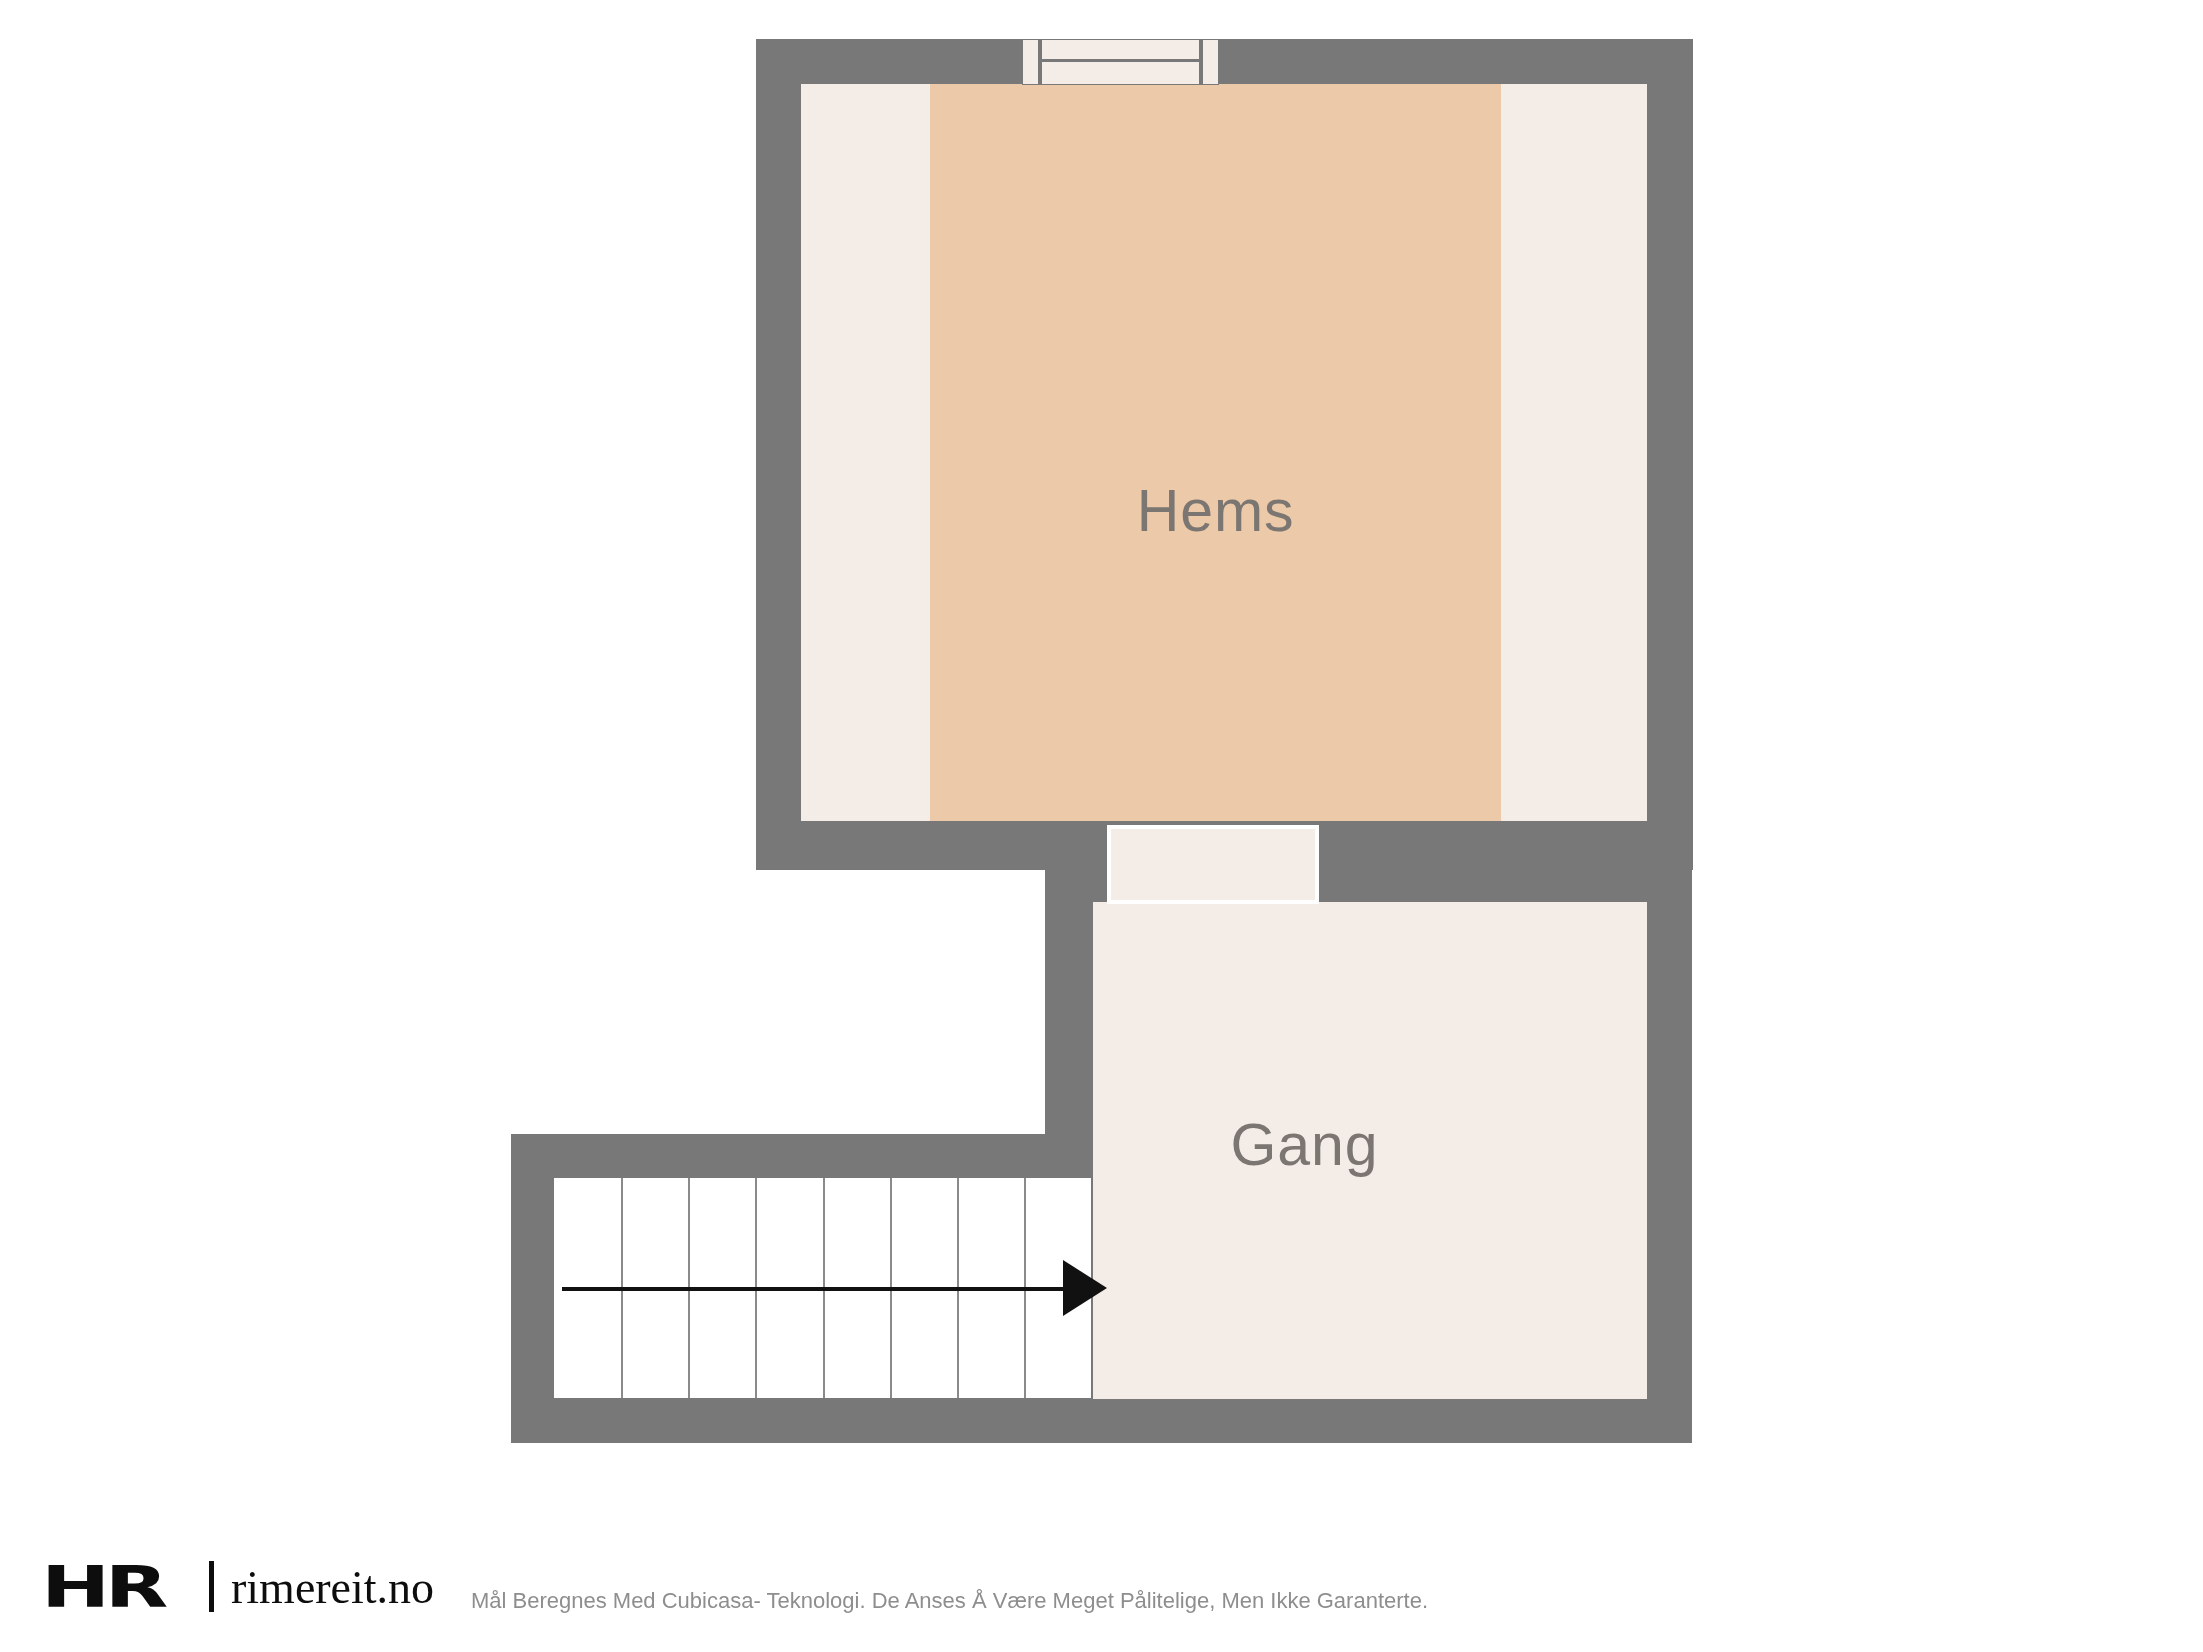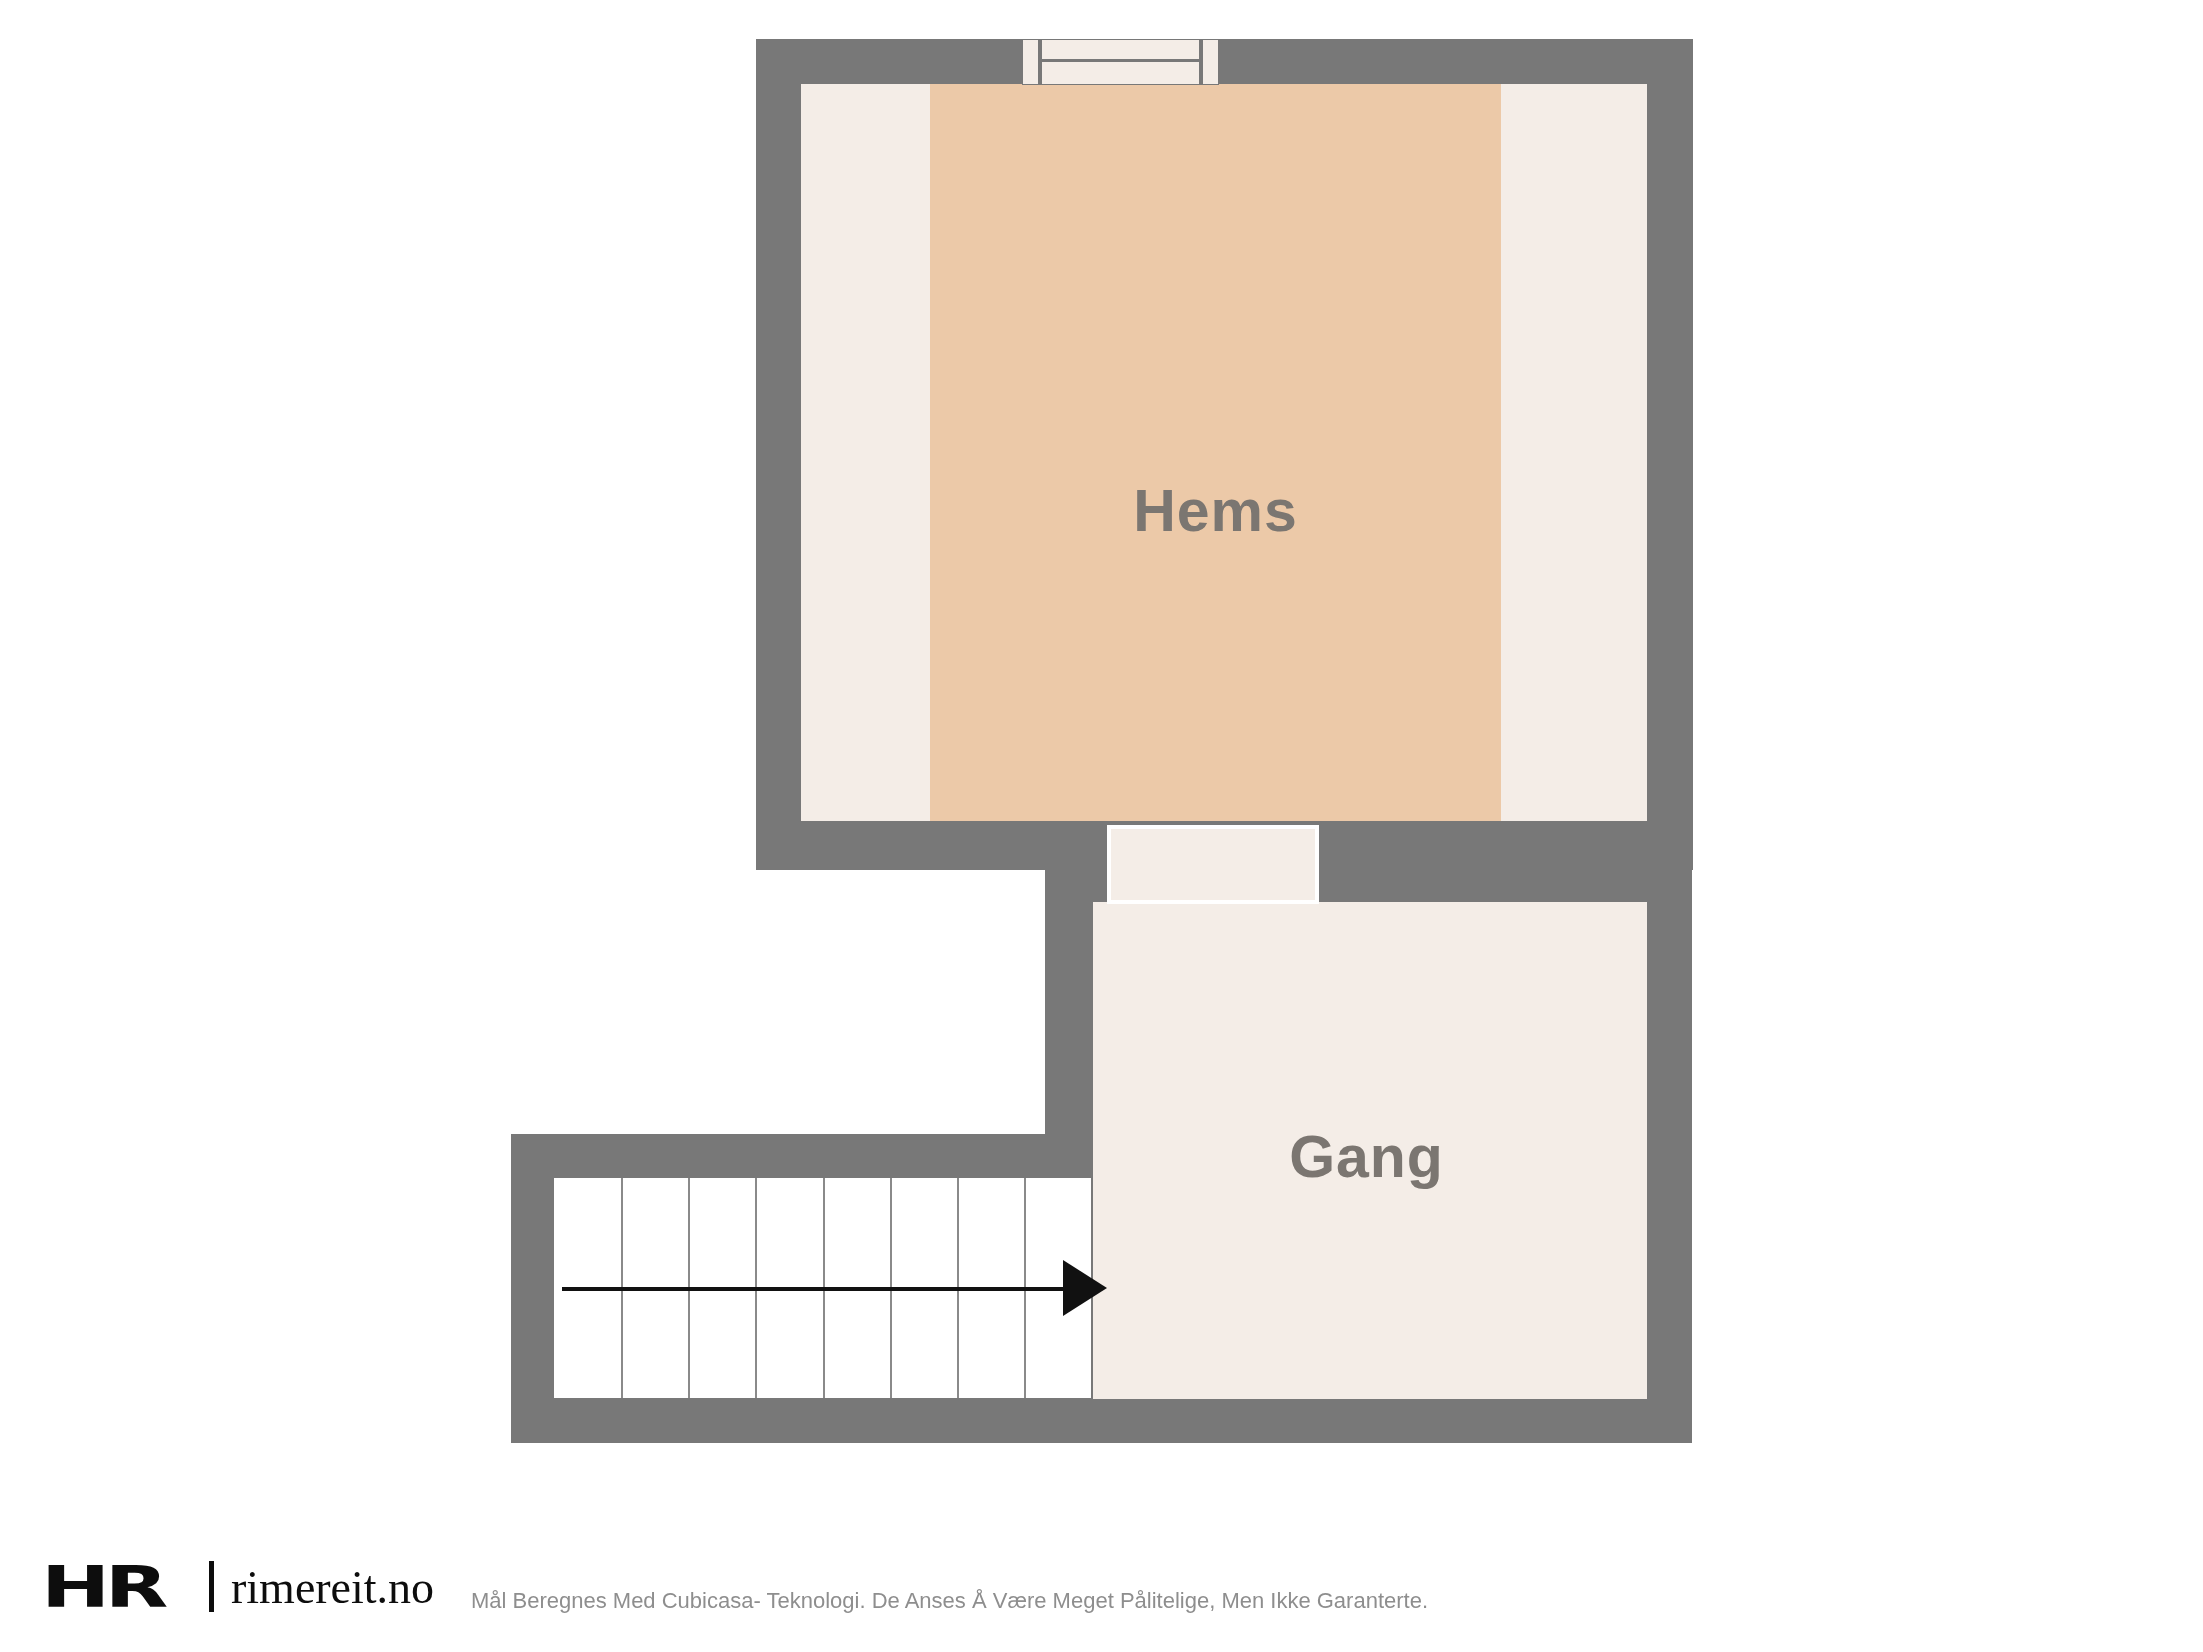--- a/index.html
+++ b/index.html
@@ -3,21 +3,21 @@
 <meta charset="utf-8">
 <style>
   html, body { margin: 0; padding: 0; }
   body {
     width: 2204px; height: 1653px;
     background: var(--page-bg, #fff);
     position: relative;
     overflow: hidden;
     font-family: "Liberation Sans", sans-serif;
   }
-  .abs { position: absolute; box-sizing: border-box; font-weight: bold; }
+  .abs { position: absolute; box-sizing: border-box; }
 
   
   .wall-block { background: var(--wall, #787878); }
   .hems-block   { left:  756px; top:   39px; width: 937px; height: 831px; }
   .gang-block   { left: 1045px; top:  822px; width:  647px; height: 621px; }
   .stairs-block { left:  511px; top: 1134px; width:  598px; height: 309px; }
 
   
   .hems-floor  { left:  801px; top:   84px; width: 846px; height: 737px; background: var(--room-fill, #f4ede7); }
   .hems-accent { left: 930px; top:   84px; width: 571px; height: 737px; background: var(--accent-room-fill, #ecc9a8); }
@@ -53,21 +53,21 @@
   }
 
   
   .room-label {
     color: var(--room-label, #7b7671);
     font-size: 59px; line-height: 77px;
     text-align: center; width: 551px;
     letter-spacing: 0.9px;
   }
   .hems-label { left: 940px; top: 473px; }
-  .gang-label { left: 1091px; top: 1107px; margin-top: 12px; }
+  .gang-label { left: 1029px; top: 1107px; }
 
   
   .brand-hr {
     position: absolute; left: 41px; top: 1554px;
     font-family: "DejaVu Sans", sans-serif;
     font-weight: 900; font-size: 57px; letter-spacing: -3.7px;
     color: var(--brand-text, #0d0d0d);
     transform: scaleX(1.45); transform-origin: left center;
   }
   .brand-sep {

